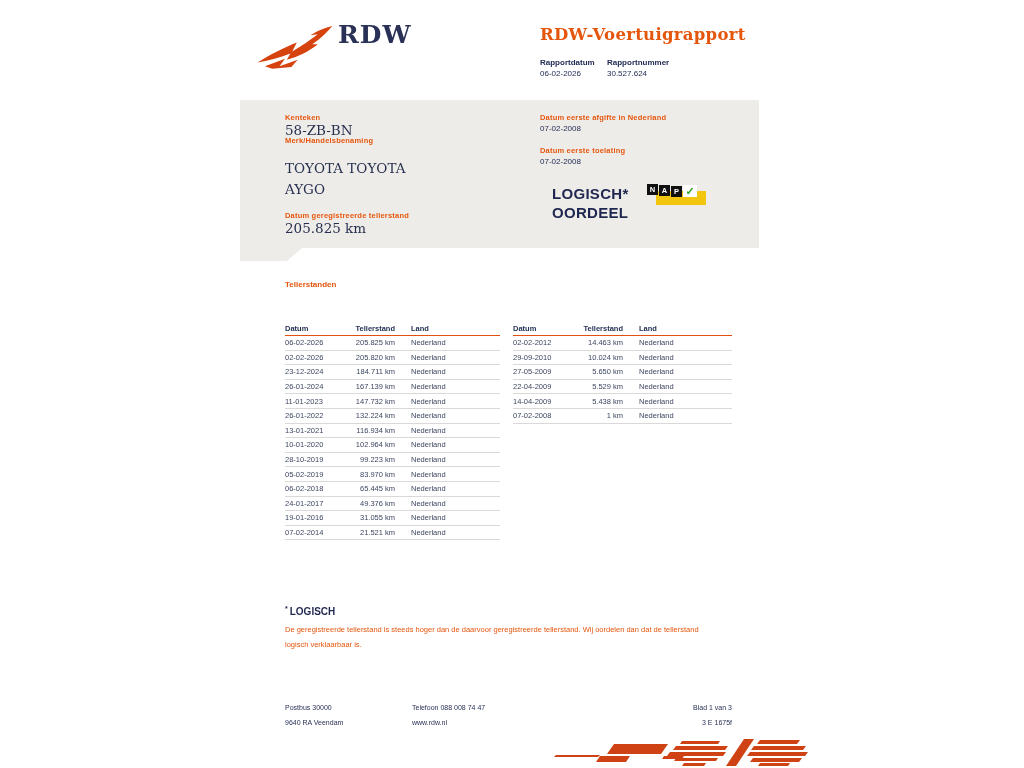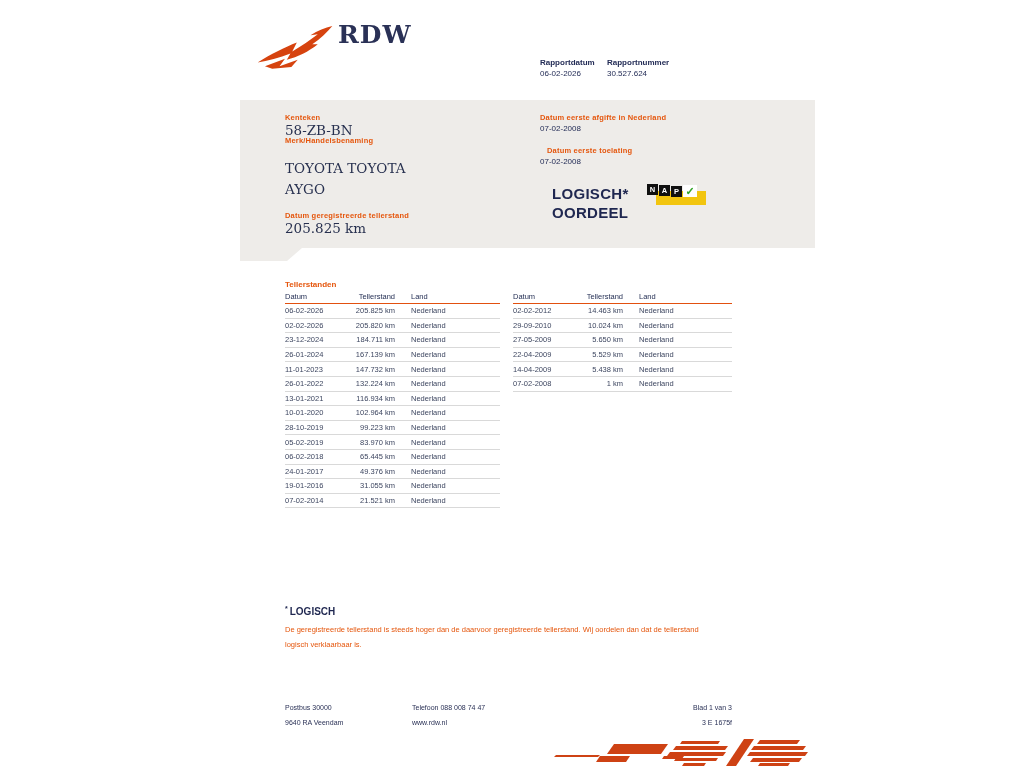--- a/index.html
+++ b/index.html
@@ -11,21 +11,21 @@
   .logo-swift { position:absolute; left:254px; top:24px; width:82px; height:46px; }
   .logo-text { position:absolute; left:338px; top:20px; font-family:"DejaVu Serif", serif;
                font-size:25px; font-weight:600; color:#2a3156; letter-spacing:1px; }
   .doc-title { position:absolute; left:540px; top:25px; font-family:"DejaVu Serif", serif;
                font-size:16.5px; font-weight:bold; color:#e5560d; letter-spacing:0.3px; }
   .meta-label { position:absolute; top:58px; font-size:8px; font-weight:bold; color:#232c56; }
   .meta-value { position:absolute; top:69px; font-size:8px; color:#232c56; }
   .mx1 { left:540px; } .mx2 { left:607px; }
 
   
-  .panel { position:absolute; left:240px; top:100px; width:575px; height:148px; background:#eeece9; }
+  .panel { position:absolute; left:240px; top:100px; width:519px; height:148px; background:#eeece9; }
   .panel-tab { position:absolute; left:0; top:148px; width:62px; height:13px; background:#eeece9;
                clip-path:polygon(0 0, 100% 0, calc(100% - 15px) 100%, 0 100%); }
   .lbl { position:absolute; font-size:7.5px; font-weight:bold; color:#e5560d; letter-spacing:0.2px; }
   .val-serif { position:absolute; font-family:"DejaVu Serif", serif; font-size:13.5px; color:#27304f; }
   .val-sans  { position:absolute; font-size:8px; color:#232c56; }
   .oordeel { position:absolute; left:300px; top:84px; font-size:15px; font-weight:bold;
              color:#1f2750; line-height:19px; letter-spacing:0.3px;margin-left:12px; }
 
   
   .nap { position:absolute; left:407px; top:82px; width:64px; height:28px; }
@@ -34,22 +34,22 @@
              font-size:7.5px; font-weight:bold; text-align:center; line-height:11px; }
   .nap-n { left:0;  top:2px; } .nap-a { left:12px; top:3px; } .nap-p { left:24px; top:4px; }
   .nap-check { position:absolute; left:36px; top:3px; width:14px; height:12px; background:#ffffff;
                color:#35a62b; font-size:11px; font-weight:bold; text-align:center; line-height:12px; }
 
   
   .section-title { position:absolute; left:285px; top:280px; font-size:8px; font-weight:bold; color:#e5560d; }
   .meter-table { position:absolute; top:291px; }
   .t-left  { left:285px; width:215px; }
   .t-right { left:513px; width:219px; }
-  .thead { display:flex; align-items:flex-end; height:13px; font-size:7.5px; font-weight:normal;
-           color:#1f2a50; border-bottom:1.5px solid #e2500f; padding-bottom:2px; }
+  .thead { display:flex; align-items:flex-end; height:13px; font-size:7.5px; font-weight:bold;
+           color:#1f2a50; border-bottom:1.5px solid #e2500f; padding-bottom:2px;margin-top:32px; }
   .trow { display:flex; align-items:center; height:14.6px; font-size:7.5px; color:#3d4660;
           border-bottom:1px solid #d9d9d9; }
   .c-date { width:62px; text-align:left; }
   .c-km   { width:48px; text-align:right; }
   .c-land { flex:1; text-align:left;padding-left:16px; }
 
   
   .footnote-title { position:absolute; left:285px; top:605px; font-size:10px; font-weight:bold; color:#1f2750; }
   .fn-ast { font-size:7px; vertical-align:4px; margin-right:2px; }
   .footnote-text { position:absolute; left:285px; top:622px; width:438px; font-size:7.5px;
@@ -68,41 +68,42 @@
 </head>
 <body>
 
 <div class="page">
 
   <svg class="logo-swift" viewBox="0 0 90 50">
     <path fill="#d6430f" d="M4 42 C18 33 34 25 47 20 L42 30 C52 24 62 17 70 11 L62 12 C70 7 78 4 86 2 C80 9 73 16 64 22 L70 22 C60 30 48 36 36 39 L40 32 C28 37 15 40 4 42 Z"></path>
     <path fill="#d6430f" d="M12 46 L34 38 L28 46 L48 39 L41 47 L20 49 Z"></path>
   </svg>
   <div class="logo-text">RDW</div>
+  <div class="doc-title">RDW-Voertuigrapport</div>
   <div class="meta-label mx1">Rapportdatum</div>
   <div class="meta-value mx1">06-02-2026</div>
   <div class="meta-label mx2">Rapportnummer</div>
   <div class="meta-value mx2">30.527.624</div>
 
   <div class="panel">
     <div class="panel-tab"></div>
 
     <div class="lbl" style="left:45px; top:13px;">Kenteken</div>
     <div class="val-serif" style="left:45px; top:22px;">58-ZB-BN</div>
 
     <div class="lbl" style="left:45px; top:36px;">Merk/Handelsbenaming</div>
     <div class="val-serif" style="left:45px; top:58px; width:150px; line-height:21px;">TOYOTA TOYOTA AYGO</div>
 
     <div class="lbl" style="left:45px; top:111px;">Datum geregistreerde tellerstand</div>
     <div class="val-serif" style="left:45px; top:120px;">205.825 km</div>
 
     <div class="lbl" style="left:300px; top:13px;">Datum eerste afgifte in Nederland</div>
     <div class="val-sans" style="left:300px; top:24px;">07-02-2008</div>
 
-    <div class="lbl" style="left:307px; top:46px;">Datum eerste toelating</div>
+    <div class="lbl" style="left:300px; top:46px;">Datum eerste toelating</div>
     <div class="val-sans" style="left:300px; top:57px;">07-02-2008</div>
 
     <div class="oordeel">
       <div>LOGISCH*</div>
       <div>OORDEEL</div>
     </div>
 
     <div class="nap">
       <div class="nap-yellow"></div>
       <div class="nap-box nap-n">N</div>

